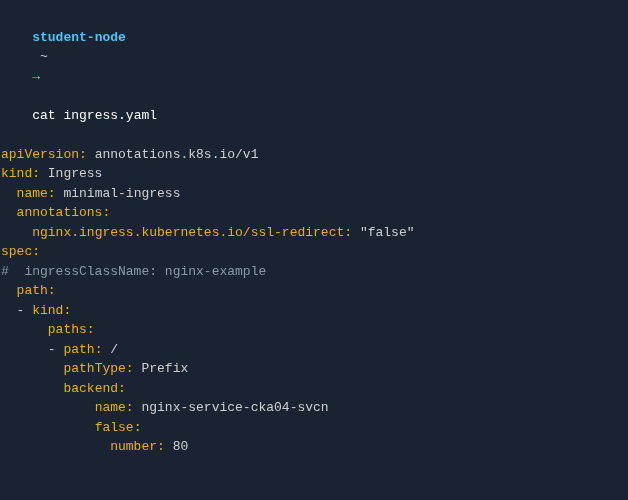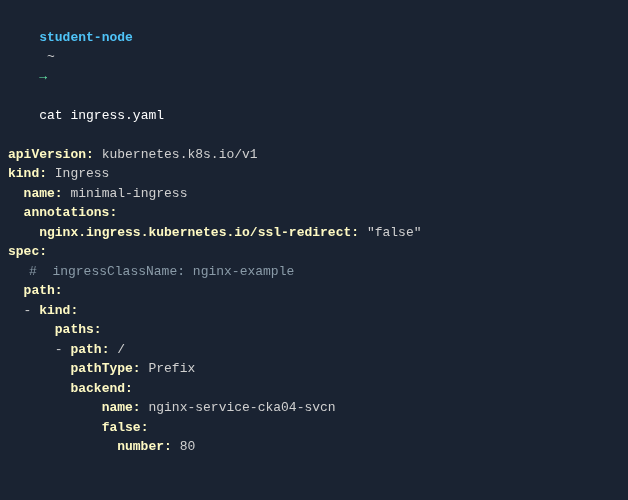--- a/index.html
+++ b/index.html
@@ -15,50 +15,48 @@
       font-family: 'Courier New', Courier, monospace;
       font-size: 13px;
       overflow: hidden;
     }
 
     .terminal {
       width: 628px;
       height: 500px;
       background-color: #1a2332;
       color: #d0d0d0;
-      padding: 8px 8px;
+      padding: 8px 1px;
       line-height: 1.5;
     }
 
     .prompt {
       color: #4fc3f7;
       font-weight: bold;
     }
 
     .prompt-arrow {
       color: #69f0ae;
       font-weight: bold;
     }
 
     .command {
       color: #ffffff;
     }
 
     .yaml-key {
-      color: #fef9c3;
-      font-weight: bold;
+      color: #eab308;
     }
 
     .yaml-value {
       color: #d0d0d0;
     }
 
     .yaml-comment {
       color: #8a9ba8;
-      margin-left: 21px;
     }
 
     @keyframes blink {
       50% { opacity: 0; }
     }
 
     .line {
       white-space: pre;
     }
 
@@ -73,21 +71,21 @@
 
   <div class="line">
     <span class="prompt">student-node</span>
     <span class="yaml-value"> ~ </span>
     <span class="prompt-arrow">→</span>
     <span class="yaml-value">  </span>
     <span class="command">cat ingress.yaml</span>
   </div>
 
   <div>
-    <div class="line"><span class="yaml-key">apiVersion:</span><span class="yaml-value"> kubernetes.k8s.io/v1</span></div>
+    <div class="line"><span class="yaml-key">apiVersion:</span><span class="yaml-value"> annotations.k8s.io/v1</span></div>
     <div class="line"><span class="yaml-key">kind:</span><span class="yaml-value"> Ingress</span></div>
     <div class="line">  <span class="yaml-key">name:</span><span class="yaml-value"> minimal-ingress</span></div>
     <div class="line">  <span class="yaml-key">annotations:</span></div>
     <div class="line">    <span class="yaml-key">nginx.ingress.kubernetes.io/ssl-redirect:</span><span class="yaml-value"> "false"</span></div>
     <div class="line"><span class="yaml-key">spec:</span></div>
     <div class="line"><span class="yaml-comment">#  ingressClassName: nginx-example</span></div>
     <div class="line">  <span class="yaml-key">path:</span></div>
     <div class="line">  <span class="yaml-value">- </span><span class="yaml-key">kind:</span></div>
     <div class="line">      <span class="yaml-key">paths:</span></div>
     <div class="line">      <span class="yaml-value">- </span><span class="yaml-key">path:</span><span class="yaml-value"> /</span></div>

